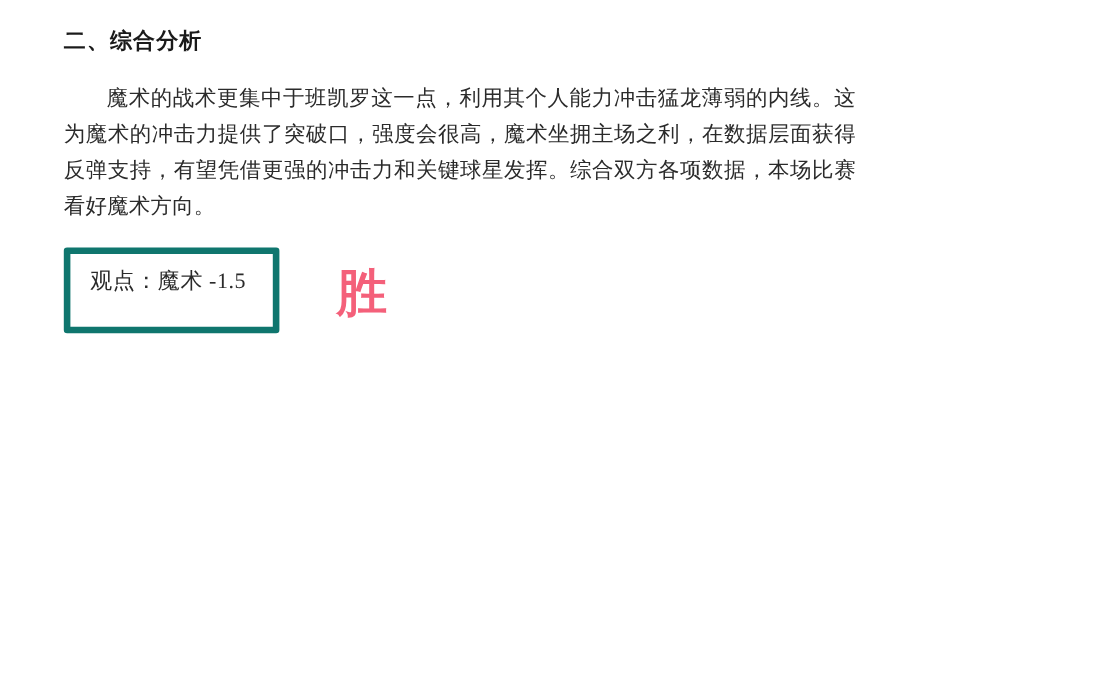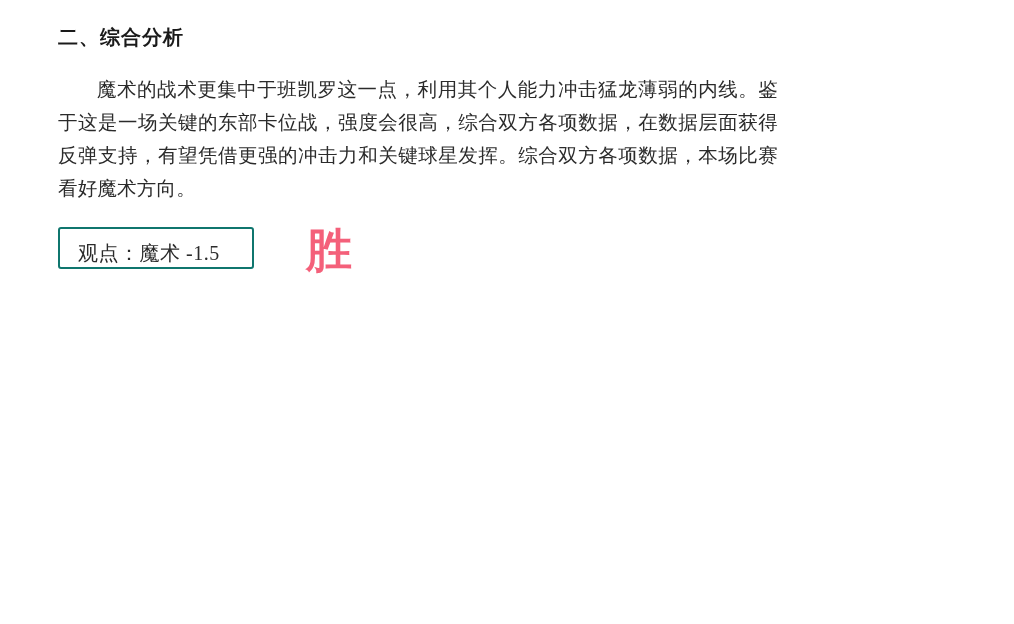--- a/index.html
+++ b/index.html
@@ -42,23 +42,23 @@
   }
   .para:last-of-type {
     margin-bottom: 20px;
   }
   .verdict-row {
     display: flex;
     align-items: center;
     margin-top: 14px;
   }
   .verdict-box {
-    border: 2px solid #0f766e;
+    border: 6px solid #0f766e;
     border-radius: 3px;
-    padding: 11px 24px 0 18px;
+    padding: 11px 24px 28px 18px;
     font-size: 20px;
     color: #2b2b2b;
     font-family: "Liberation Serif", "DejaVu Serif", serif;
     letter-spacing: 0.5px;
     min-width: 196px;
     box-sizing: border-box;
   }
   .verdict-mark {
     font-family: "Liberation Sans", "DejaVu Sans", sans-serif;
     font-size: 46px;
@@ -70,20 +70,20 @@
     top: 2px;
   }
 </style>
 </head>
 <body>
 
 <div class="page">
 
   <h2 class="section-heading">二、综合分析</h2>
 
-  <p class="para">魔术的战术更集中于班凯罗这一点，利用其个人能力冲击猛龙薄弱的内线。鉴于这是一场关键的东部卡位战，强度会很高，综合双方各项数据，在数据层面获得反弹支持，有望凭借更强的冲击力和关键球星发挥。综合双方各项数据，本场比赛看好魔术方向。</p>
+  <p class="para">魔术的战术更集中于班凯罗这一点，利用其个人能力冲击猛龙薄弱的内线。这为魔术的冲击力提供了突破口，强度会很高，魔术坐拥主场之利，在数据层面获得反弹支持，有望凭借更强的冲击力和关键球星发挥。综合双方各项数据，本场比赛看好魔术方向。</p>
 
   <div class="verdict-row">
     <div class="verdict-box">观点：魔术 -1.5</div>
     <div class="verdict-mark">胜</div>
   </div>
 
 </div>
 
 </body></html>

